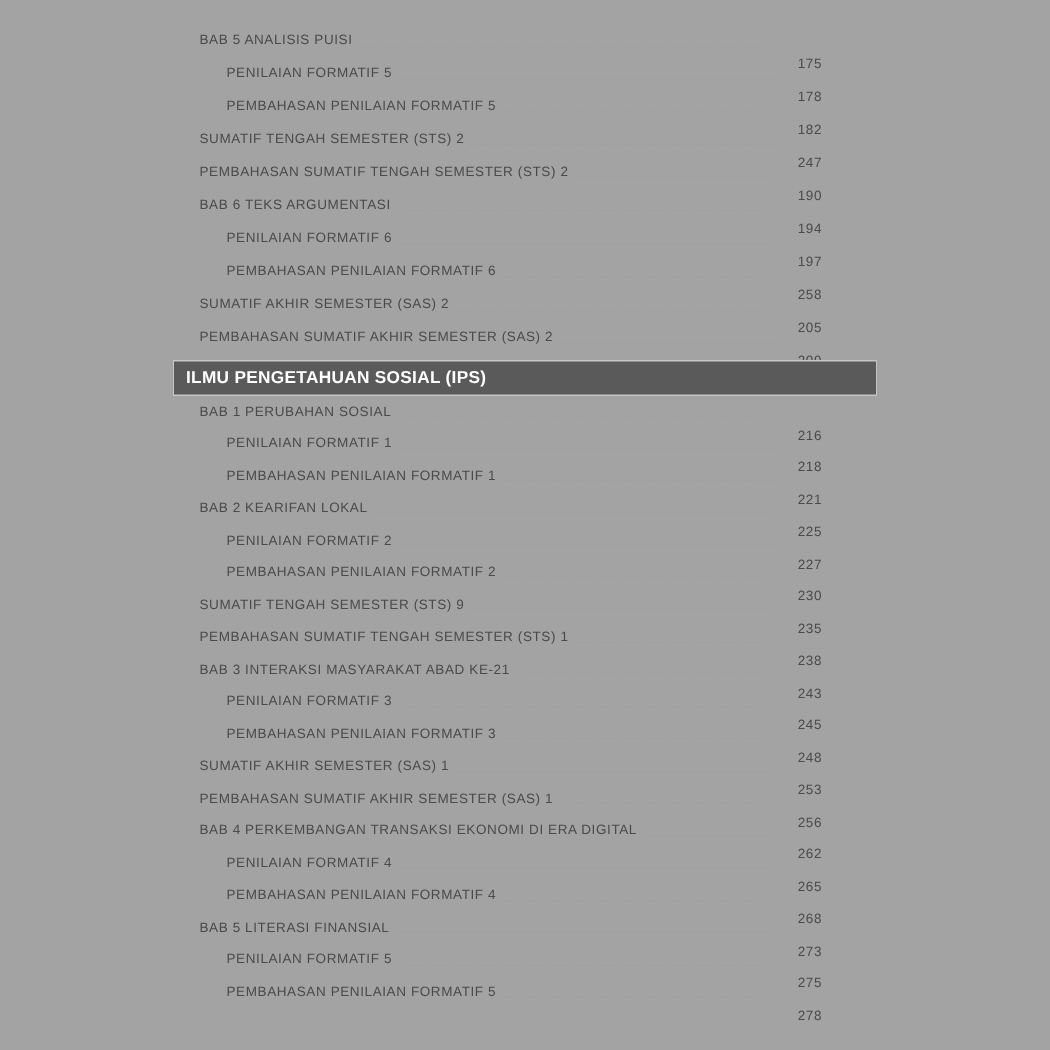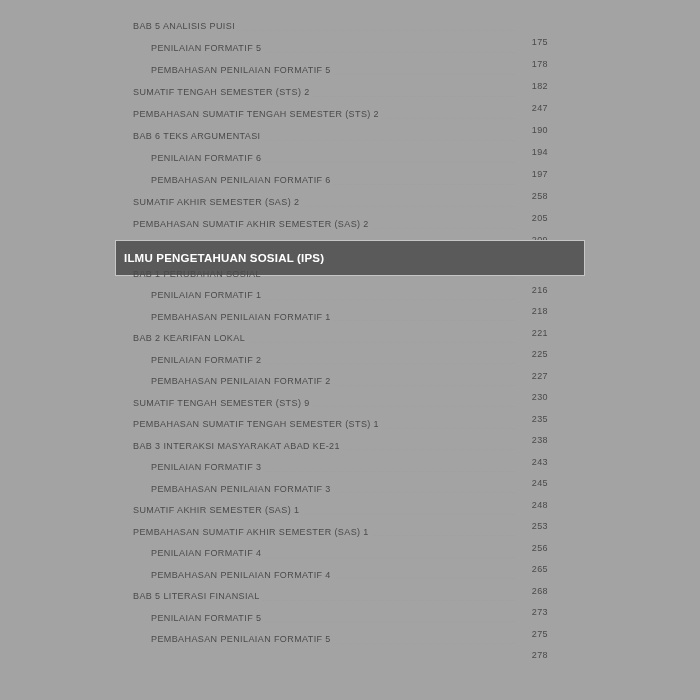--- a/index.html
+++ b/index.html
@@ -46,21 +46,21 @@
     min-width: 24px;
     text-align: right;
     color: #4a4a4a;
     margin-top: 32px;
   }
   .section-bar {
     position: absolute;
     left: 115px;
     top: 240px;
     width: 470px;
-    height: 36px;
+    height: 24px;
     background: #5a5a5a;
     border: 1px solid #c6c6c6;
     box-sizing: border-box;
     display: flex;
     align-items: center;
   }
   .section-bar span {
     color: #ffffff;
     font-weight: bold;
     font-size: 11.5px;
@@ -190,20 +190,25 @@
       <div class="toc-row">
         <span class="toc-label">SUMATIF AKHIR SEMESTER (SAS) 1</span>
         <span class="toc-leader"></span>
         <span class="toc-page">253</span>
       </div>
       <div class="toc-row">
         <span class="toc-label">PEMBAHASAN SUMATIF AKHIR SEMESTER (SAS) 1</span>
         <span class="toc-leader"></span>
         <span class="toc-page">256</span>
       </div>
+      <div class="toc-row">
+        <span class="toc-label">BAB 4 PERKEMBANGAN TRANSAKSI EKONOMI DI ERA DIGITAL</span>
+        <span class="toc-leader"></span>
+        <span class="toc-page">262</span>
+      </div>
       <div class="toc-row indent1">
         <span class="toc-label">PENILAIAN FORMATIF 4</span>
         <span class="toc-leader"></span>
         <span class="toc-page">265</span>
       </div>
       <div class="toc-row indent1">
         <span class="toc-label">PEMBAHASAN PENILAIAN FORMATIF 4</span>
         <span class="toc-leader"></span>
         <span class="toc-page">268</span>
       </div>

